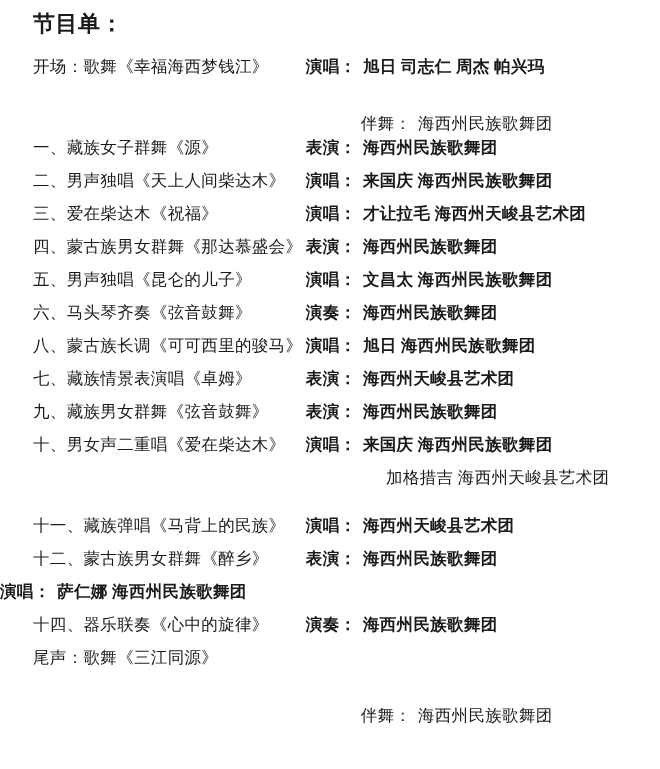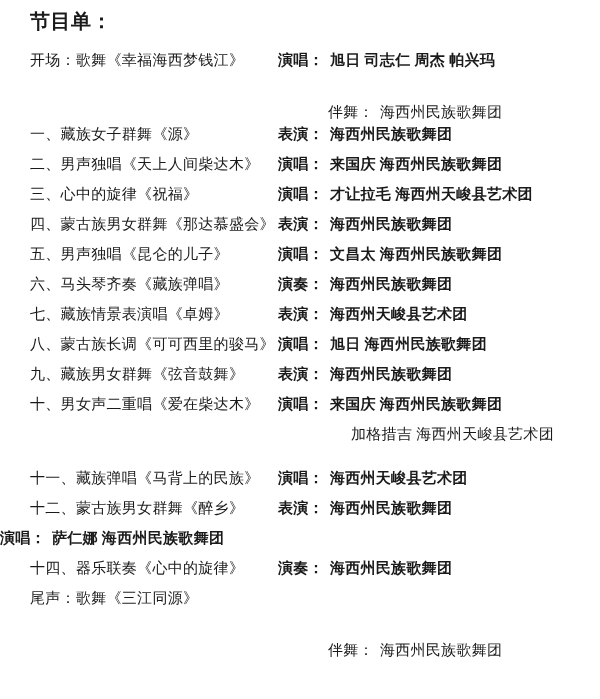--- a/index.html
+++ b/index.html
@@ -90,42 +90,42 @@
       <div class="row spacer"></div>
       <div class="row">
         <div class="col-left">一、藏族女子群舞《源》</div>
         <div class="col-right indent-1"><span class="role">表演</span><span class="gap-sm"></span><span class="perf">海西州民族歌舞团</span></div>
       </div>
       <div class="row">
         <div class="col-left">二、男声独唱《天上人间柴达木》</div>
         <div class="col-right indent-1"><span class="role">演唱</span><span class="gap-sm"></span><span class="perf">来国庆   海西州民族歌舞团</span></div>
       </div>
       <div class="row">
-        <div class="col-left">三、心中的旋律《祝福》</div>
+        <div class="col-left">三、爱在柴达木《祝福》</div>
         <div class="col-right indent-1"><span class="role">演唱</span><span class="gap-sm"></span><span class="perf">才让拉毛   海西州天峻县艺术团</span></div>
       </div>
       <div class="row">
         <div class="col-left">四、蒙古族男女群舞《那达慕盛会》</div>
         <div class="col-right indent-1"><span class="role">表演</span><span class="gap-sm"></span><span class="perf">海西州民族歌舞团</span></div>
       </div>
       <div class="row">
         <div class="col-left">五、男声独唱《昆仑的儿子》</div>
         <div class="col-right indent-1"><span class="role">演唱</span><span class="gap-sm"></span><span class="perf">文昌太   海西州民族歌舞团</span></div>
       </div>
       <div class="row">
-        <div class="col-left">六、马头琴齐奏《藏族弹唱》</div>
+        <div class="col-left">六、马头琴齐奏《弦音鼓舞》</div>
         <div class="col-right indent-1"><span class="role">演奏</span><span class="gap-sm"></span><span class="perf">海西州民族歌舞团</span></div>
+      </div>
+      <div class="row">
+        <div class="col-left">八、蒙古族长调《可可西里的骏马》</div>
+        <div class="col-right indent-1"><span class="role">演唱</span><span class="gap-sm"></span><span class="perf">旭日   海西州民族歌舞团</span></div>
       </div>
       <div class="row">
         <div class="col-left">七、藏族情景表演唱《卓姆》</div>
         <div class="col-right indent-1"><span class="role">表演</span><span class="gap-sm"></span><span class="perf">海西州天峻县艺术团</span></div>
-      </div>
-      <div class="row">
-        <div class="col-left">八、蒙古族长调《可可西里的骏马》</div>
-        <div class="col-right indent-1"><span class="role">演唱</span><span class="gap-sm"></span><span class="perf">旭日   海西州民族歌舞团</span></div>
       </div>
       <div class="row">
         <div class="col-left">九、藏族男女群舞《弦音鼓舞》</div>
         <div class="col-right indent-1"><span class="role">表演</span><span class="gap-sm"></span><span class="perf">海西州民族歌舞团</span></div>
       </div>
       <div class="row">
         <div class="col-left">十、男女声二重唱《爱在柴达木》</div>
         <div class="col-right indent-1"><span class="role">演唱</span><span class="gap-sm"></span><span class="perf">来国庆   海西州民族歌舞团</span></div>
       </div>
       <div class="row">

